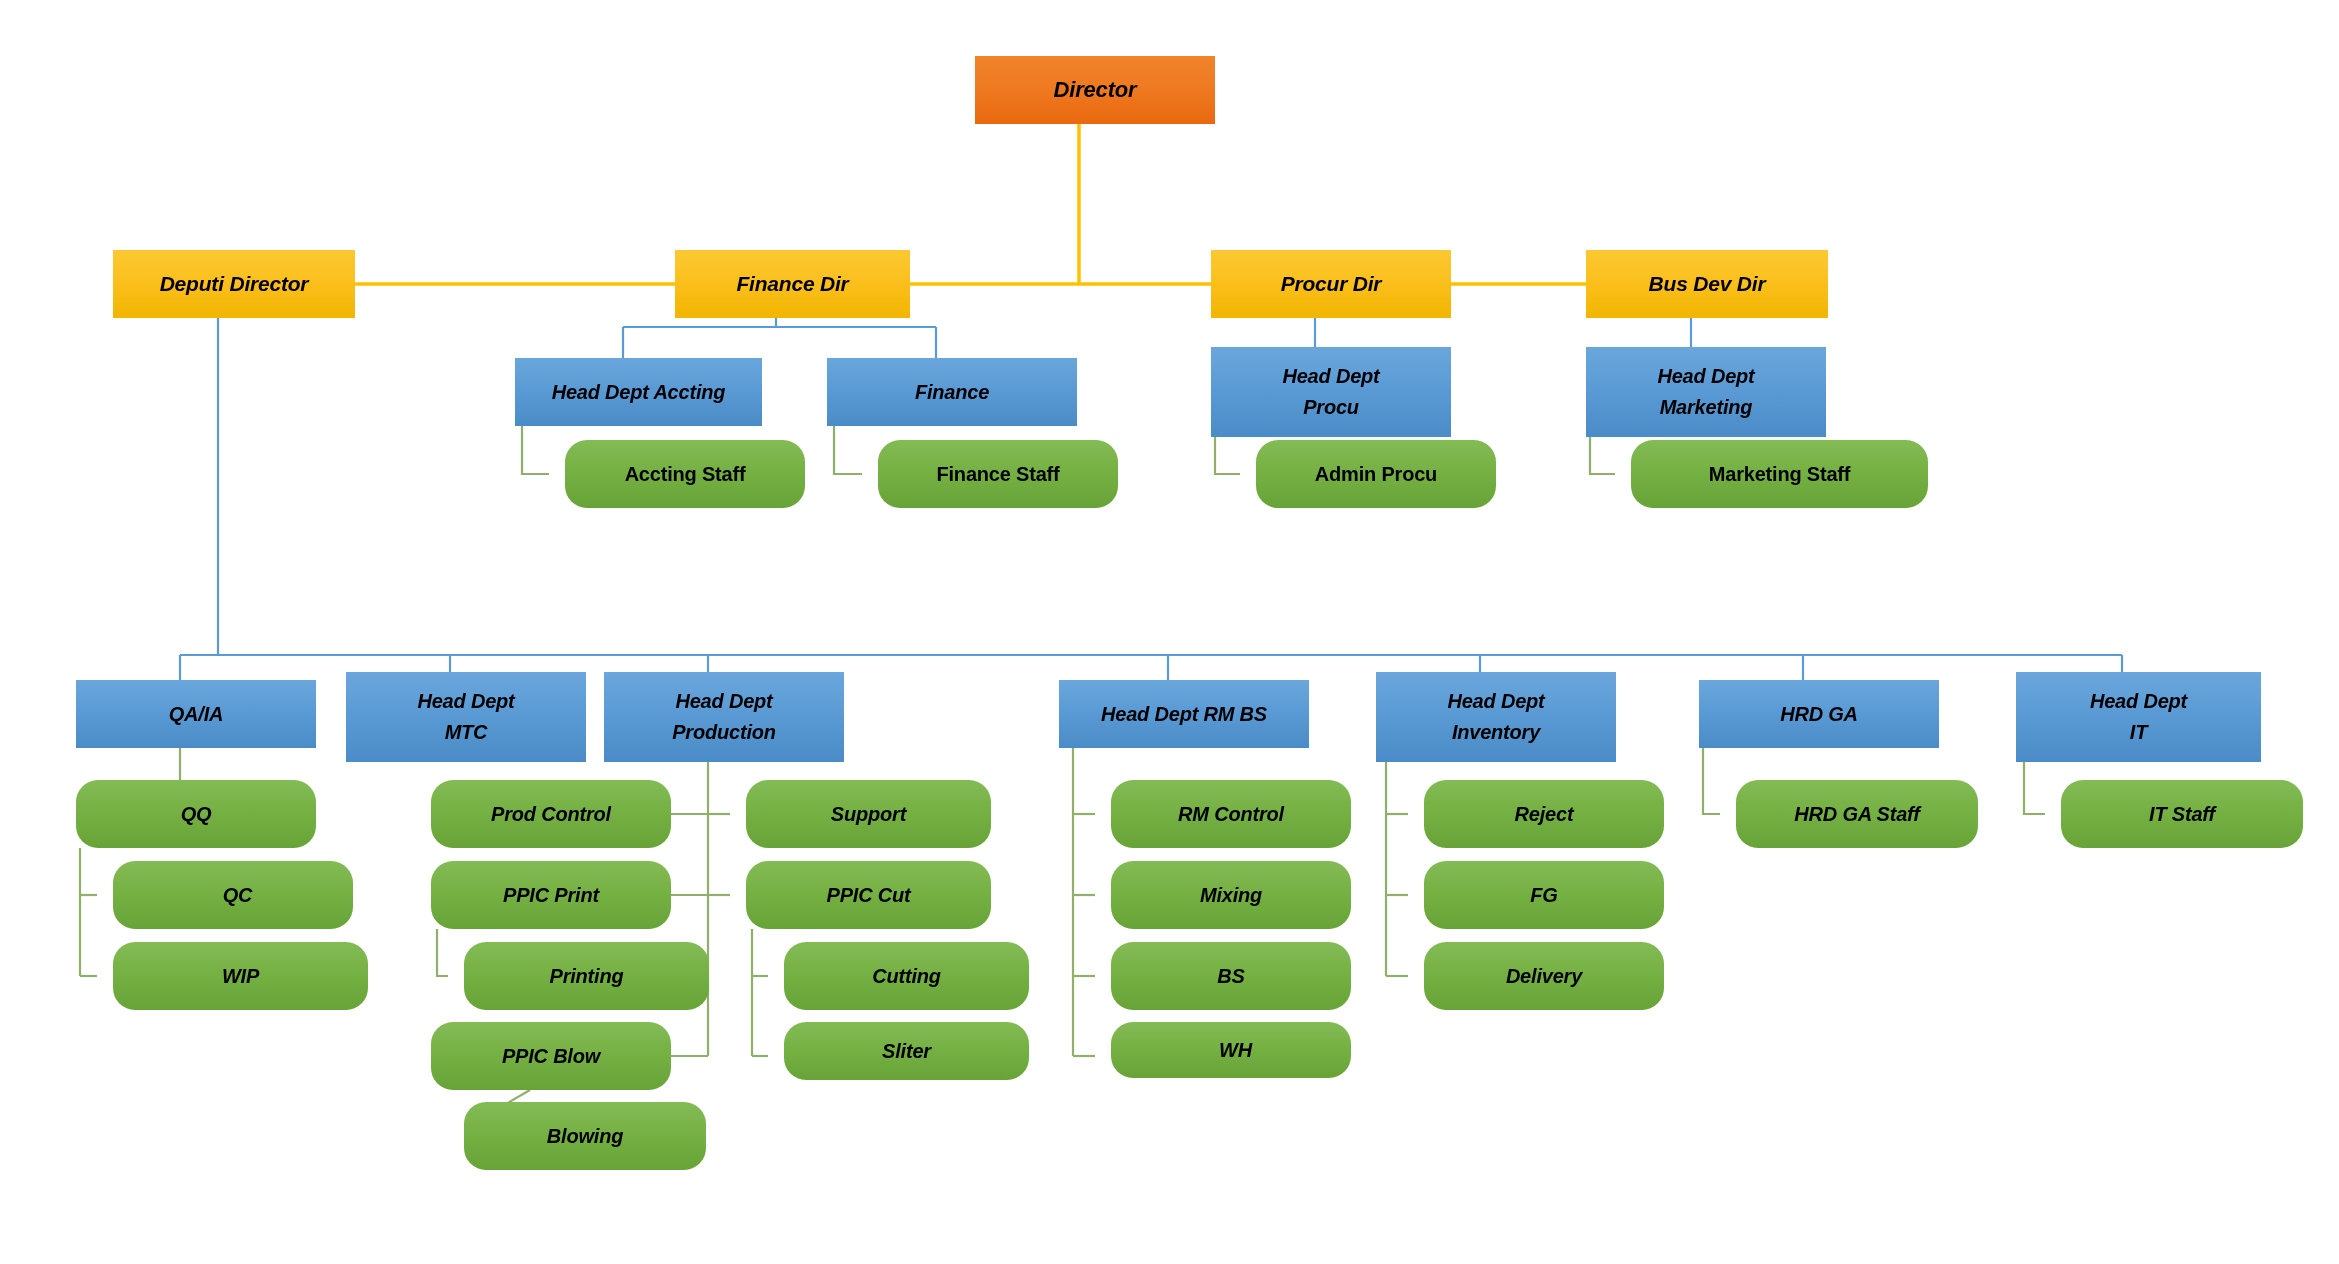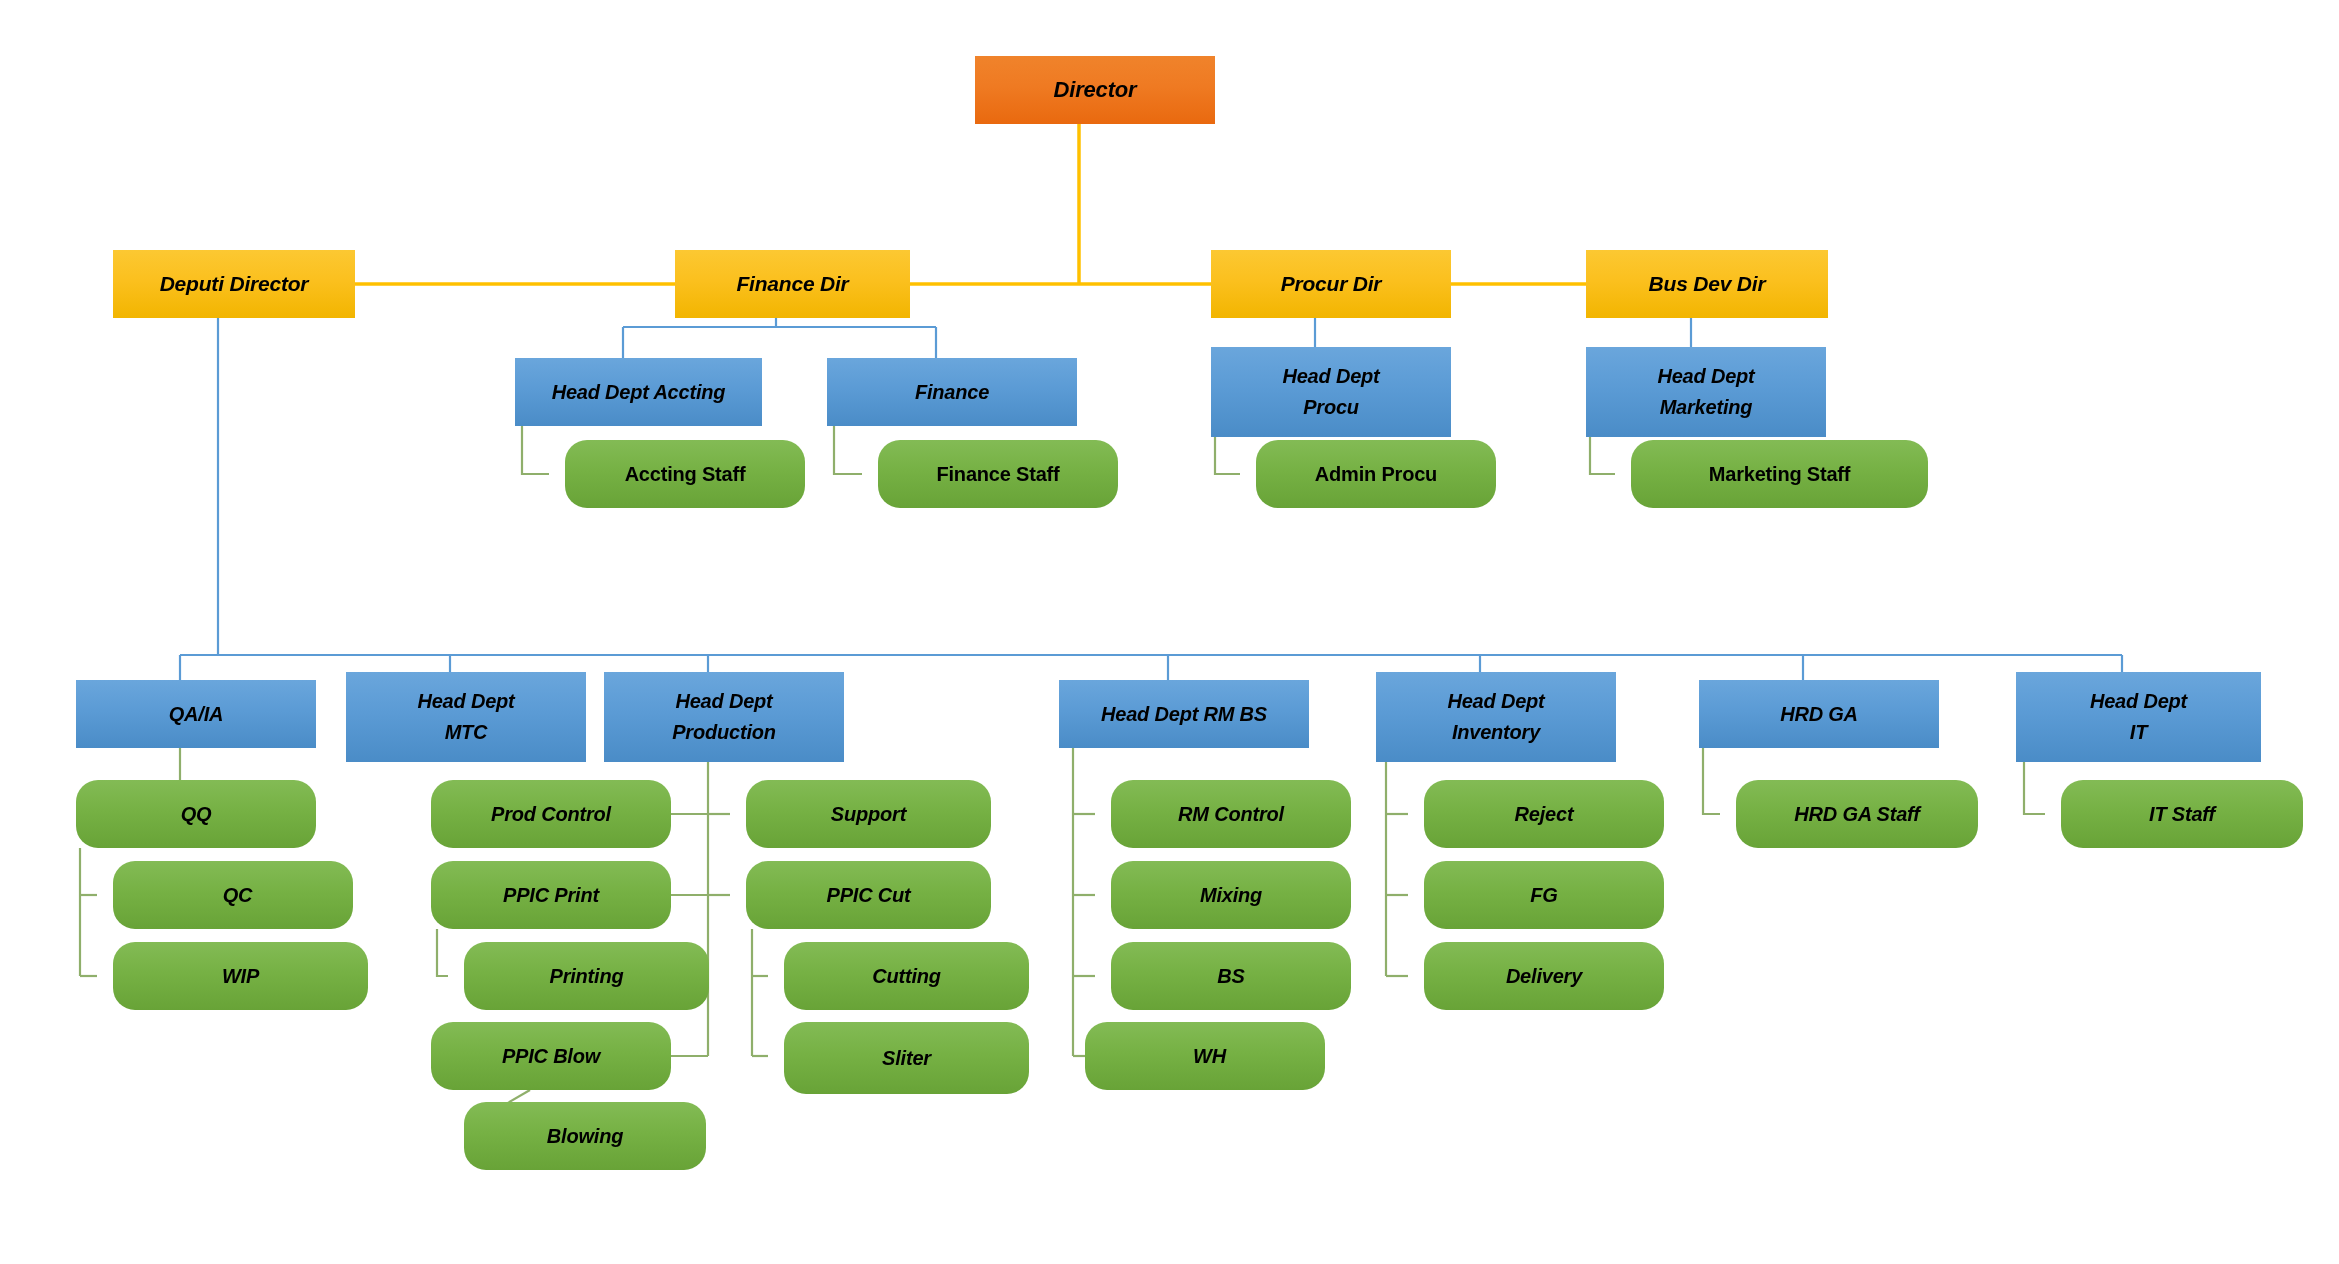--- a/index.html
+++ b/index.html
@@ -220,33 +220,33 @@
       </div>
       <div class="node lvl-staff" style="left: 730px; top: 780px; width: 245px; height: 68px;">
         <span class="ln">Support</span>
       </div>
       <div class="node lvl-staff" style="left: 730px; top: 861px; width: 245px; height: 68px;">
         <span class="ln">PPIC Cut</span>
       </div>
       <div class="node lvl-staff" style="left: 768px; top: 942px; width: 245px; height: 68px;">
         <span class="ln">Cutting</span>
       </div>
-      <div class="node lvl-staff" style="left: 768px; top: 1022px; width: 245px; height: 72px;">
+      <div class="node lvl-staff" style="left: 768px; top: 1022px; width: 245px; height: 58px;">
         <span class="ln">Sliter</span>
       </div>
       <div class="node lvl-staff" style="left: 1095px; top: 780px; width: 240px; height: 68px;">
         <span class="ln">RM Control</span>
       </div>
       <div class="node lvl-staff" style="left: 1095px; top: 861px; width: 240px; height: 68px;">
         <span class="ln">Mixing</span>
       </div>
       <div class="node lvl-staff" style="left: 1095px; top: 942px; width: 240px; height: 68px;">
         <span class="ln">BS</span>
       </div>
-      <div class="node lvl-staff" style="left: 1069px; top: 1022px; width: 240px; height: 68px; padding-left: 9px;">
+      <div class="node lvl-staff" style="left: 1095px; top: 1022px; width: 240px; height: 56px; padding-left: 9px;">
         <span class="ln">WH</span>
       </div>
       <div class="node lvl-staff" style="left: 1408px; top: 780px; width: 240px; height: 68px;">
         <span class="ln">Reject</span>
       </div>
       <div class="node lvl-staff" style="left: 1408px; top: 861px; width: 240px; height: 68px;">
         <span class="ln">FG</span>
       </div>
       <div class="node lvl-staff" style="left: 1408px; top: 942px; width: 240px; height: 68px;">
         <span class="ln">Delivery</span>

